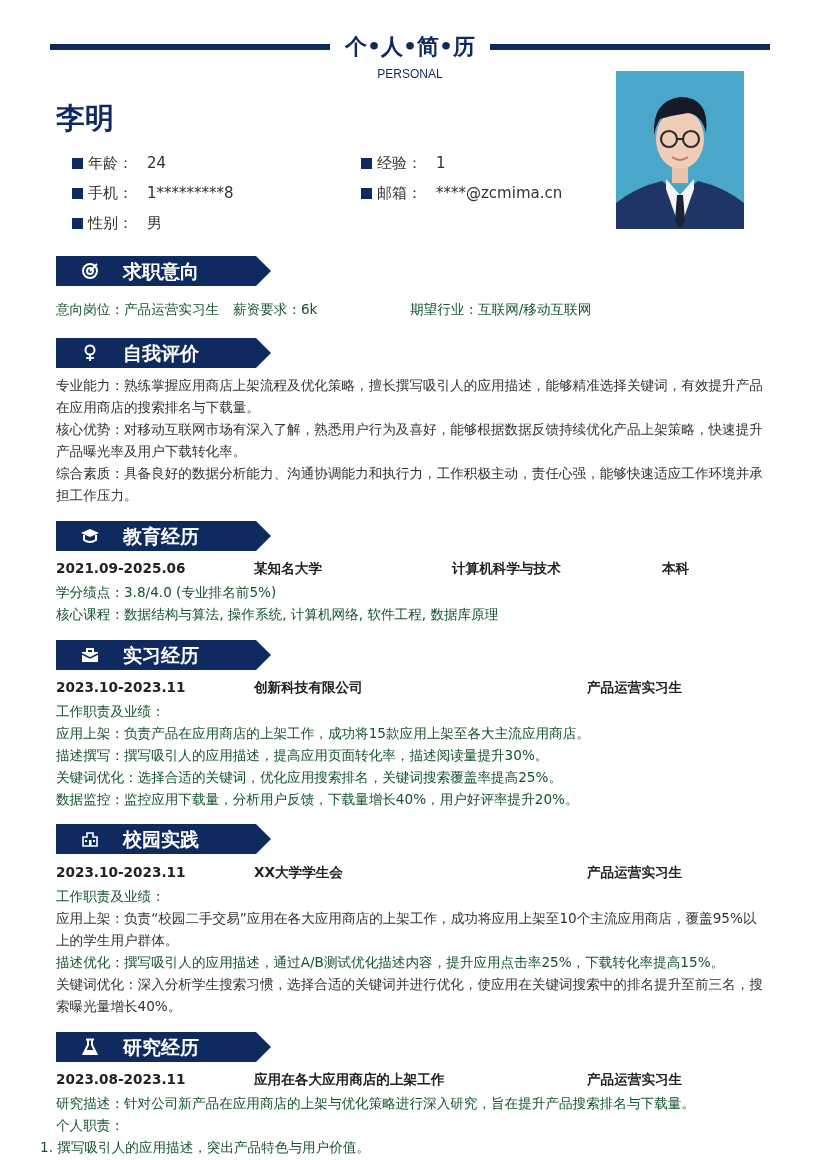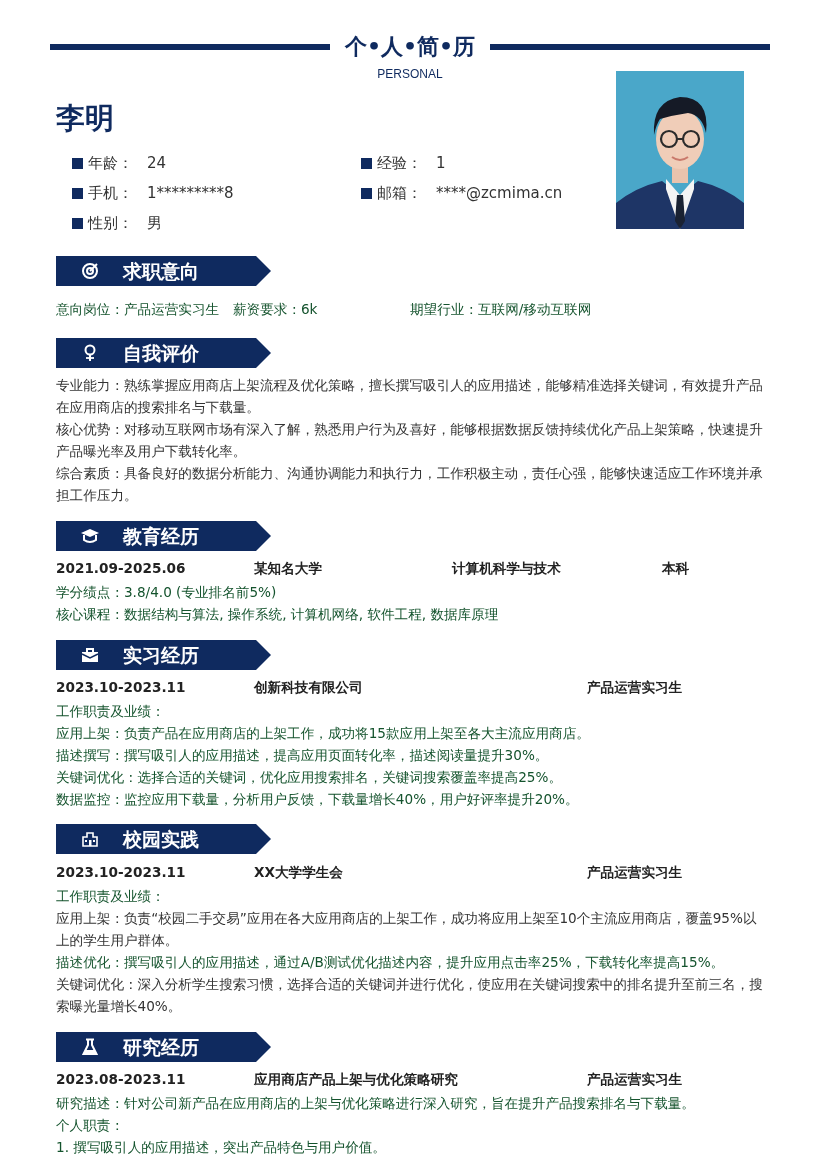--- a/index.html
+++ b/index.html
@@ -184,18 +184,18 @@
     <svg width="16" height="18" viewBox="0 0 16 18">
         <line x1="4" y1="1.5" x2="12" y2="1.5" stroke="#fff" stroke-width="2"></line>
         <path d="M6 2 L6 7 L1.5 16 L14.5 16 L10 7 L10 2" fill="none" stroke="#fff" stroke-width="2"></path>
         <path d="M3.5 12 L12.5 12 L14 16 L2 16 Z" fill="#fff"></path>
       </svg>
   </div>
   <div class="label">研究经历</div>
 </div>
 <div class="row" style="top:1068px; width:712px;">
   <span style="left:0;">2023.08-2023.11</span>
-  <span style="left:198px;">应用商店产品上架与优化策略研究</span>
+  <span style="left:198px;">应用在各大应用商店的上架工作</span>
   <span style="left:531px;">产品运营实习生</span>
 </div>
 <div class="plain" style="top:1092px; left:56px;">研究描述：针对公司新产品在应用商店的上架与优化策略进行深入研究，旨在提升产品搜索排名与下载量。</div>
 <div class="plain" style="top:1114px; left:56px;">个人职责：</div>
-<div class="plain" style="top:1136px; left:56px;text-align:right;">1. 撰写吸引人的应用描述，突出产品特色与用户价值。</div>
+<div class="plain" style="top:1136px; left:40px;text-align:right;">1. 撰写吸引人的应用描述，突出产品特色与用户价值。</div>
 
 </body></html>

